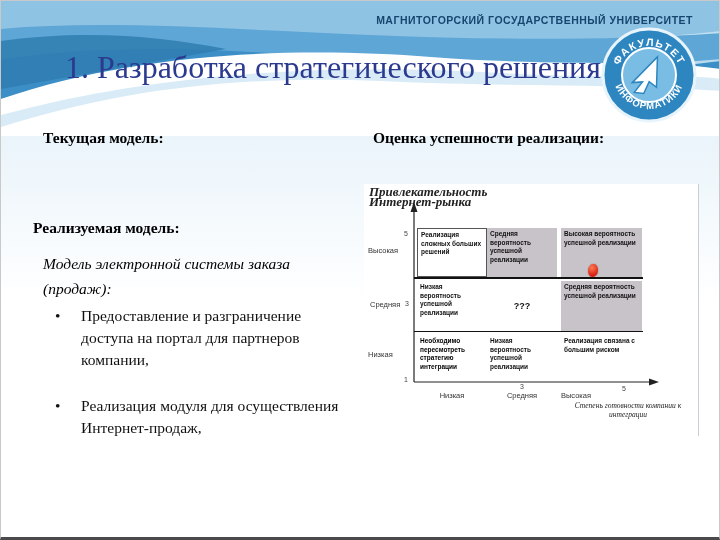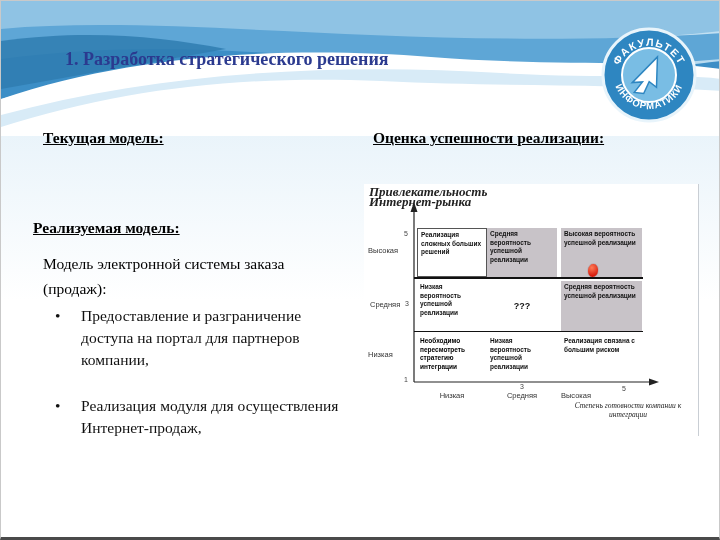--- a/index.html
+++ b/index.html
@@ -11,24 +11,24 @@
   }
   .band{position:absolute;top:0;left:0;width:720px;height:135px;z-index:1;}
   .univ{
     position:absolute;top:13px;right:26px;z-index:3;
     font-family:"Liberation Sans",sans-serif;font-weight:bold;font-size:10.5px;
     letter-spacing:.5px;color:#16456e;
   }
   .logo{position:absolute;top:26px;left:600px;width:96px;height:96px;z-index:4;}
   .title{
     position:absolute;top:48px;left:64px;z-index:5;
-    font-size:18px;font-weight:bold;color:#2b3a8f;white-space:nowrap;
+    font-size:32px;font-weight:normal;color:#2b3a8f;white-space:nowrap;
   }
   .h-sec{
-    position:absolute;font-size:15.5px;font-weight:bold;text-decoration:underline;
+    position:absolute;font-size:15.5px;font-weight:bold;
     color:#000;z-index:2;
   }
   .txt{position:absolute;font-size:15.5px;color:#000;line-height:25px;z-index:2;}
   .bullets{position:absolute;left:44px;top:296px;width:300px;z-index:2;
     margin:8px;padding:0;list-style:none;font-size:15.5px;line-height:22px;}
   .bullets li{position:relative;padding-left:28px;margin-bottom:24px;}
   .bullets li::before{content:"•";position:absolute;left:2px;top:0;}
   
   .chart{position:absolute;left:363px;top:183px;width:334px;height:252px;
     background:#fff;border-right:1px solid #c9ced4;z-index:2;}
@@ -67,20 +67,21 @@
     </defs>
     <rect width="720" height="135" fill="url(#gBand)"></rect>
     <path d="M0,0 L720,0 L720,30 C500,55 300,18 0,70 Z" fill="#8fc3e4"></path>
     <path d="M0,28 C180,12 420,52 720,32 L720,58 C480,80 220,38 0,92 Z" fill="#5ea6d6"></path>
     <path d="M0,58 C150,38 280,52 400,64 C530,77 640,70 720,60 L720,80 C560,94 400,92 250,81 C150,74 60,80 0,98 Z" fill="#3c8ec6"></path>
     <path d="M0,40 C90,28 160,36 225,48 L0,88 Z" fill="#2f7cb0" opacity="0.85"></path>
     <path d="M0,135 L0,98 C140,50 300,46 430,56 C560,66 650,58 720,68 L720,135 Z" fill="#ffffff"></path>
     <path d="M0,114 C160,70 340,62 500,72 C600,78 680,72 720,78 L720,90 C600,82 500,86 380,80 C240,74 120,88 0,126 Z" fill="#d8ebf7"></path>
   </svg>
 
+  <div class="univ">МАГНИТОГОРСКИЙ ГОСУДАРСТВЕННЫЙ УНИВЕРСИТЕТ</div>
 
   <svg class="logo" viewBox="0 0 96 96">
     <defs>
       <path id="arcTop" d="M 15,52 A 33,33 0 0 1 81,52"></path>
       <path id="arcBot" d="M 12,46 A 36,36 0 0 0 84,46"></path>
     </defs>
     <circle cx="48" cy="48" r="46" fill="#2e86c1" stroke="#e8f4fb" stroke-width="3"></circle>
     <circle cx="48" cy="48" r="27" fill="#79bde4" stroke="#ffffff" stroke-width="2"></circle>
     <text font-family="Liberation Sans, sans-serif" font-size="10.5" font-weight="bold" fill="#ffffff" letter-spacing="1.5">
       <textPath href="#arcTop" startOffset="50%" text-anchor="middle">ФАКУЛЬТЕТ</textPath>
@@ -90,21 +91,21 @@
     </text>
     <g transform="rotate(25 48 48)">
       <polygon points="48,28 36,62 45,57 42,70 51,67 51,54 60,56" fill="#ffffff" stroke="#2e86c1" stroke-width="1.5"></polygon>
     </g>
   </svg>
 
   <div class="title">1. Разработка стратегического решения</div>
 
   <div class="h-sec" style="left:42px;top:128px;">Текущая модель:</div>
   <div class="h-sec" style="left:32px;top:218px;">Реализуемая модель:</div>
-  <div class="txt" style="left:42px;top:250px;width:300px;">Модель электронной системы заказа (продаж):</div>
+  <div class="txt" style="left:42px;top:250px;width:300px;font-style:italic;">Модель электронной системы заказа (продаж):</div>
 
   <ul class="bullets">
     <li>Предоставление и разграничение доступа на портал для партнеров компании,</li>
     <li>Реализация модуля для осуществления Интернет-продаж,</li>
   </ul>
 
   <div class="h-sec" style="left:372px;top:128px;text-align:right;">Оценка успешности реализации:</div>
 
   <div class="chart">
 

